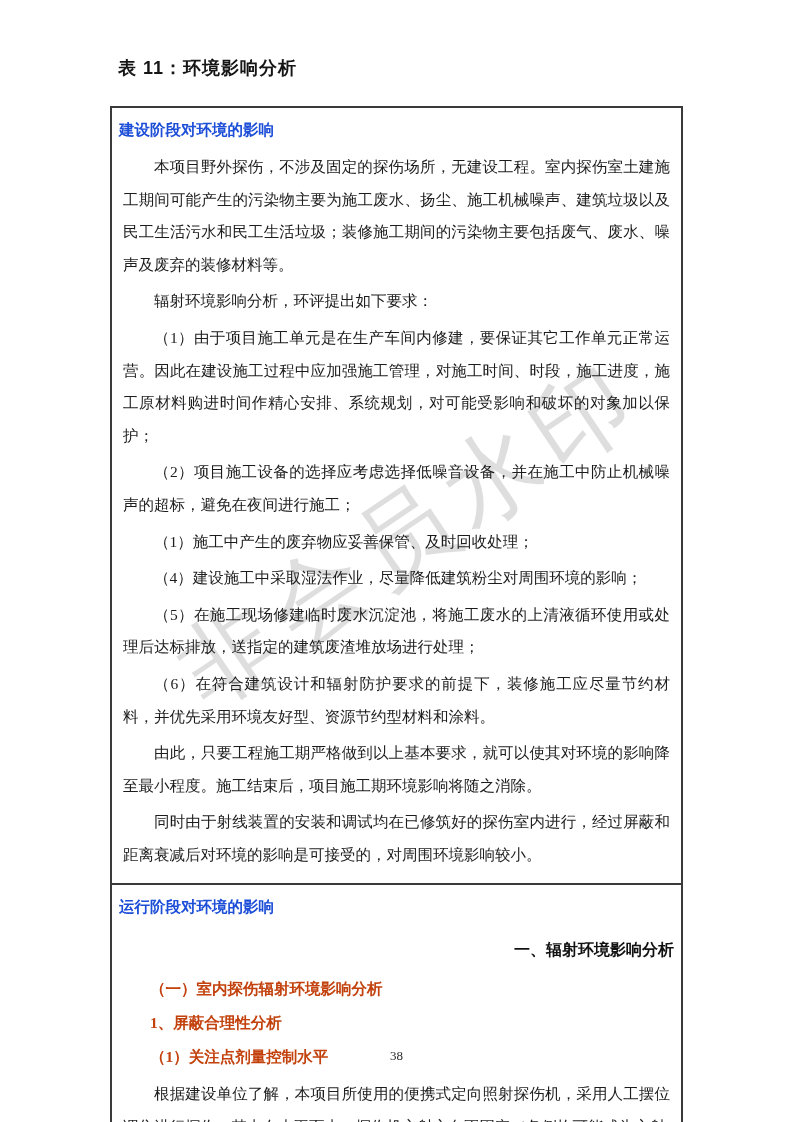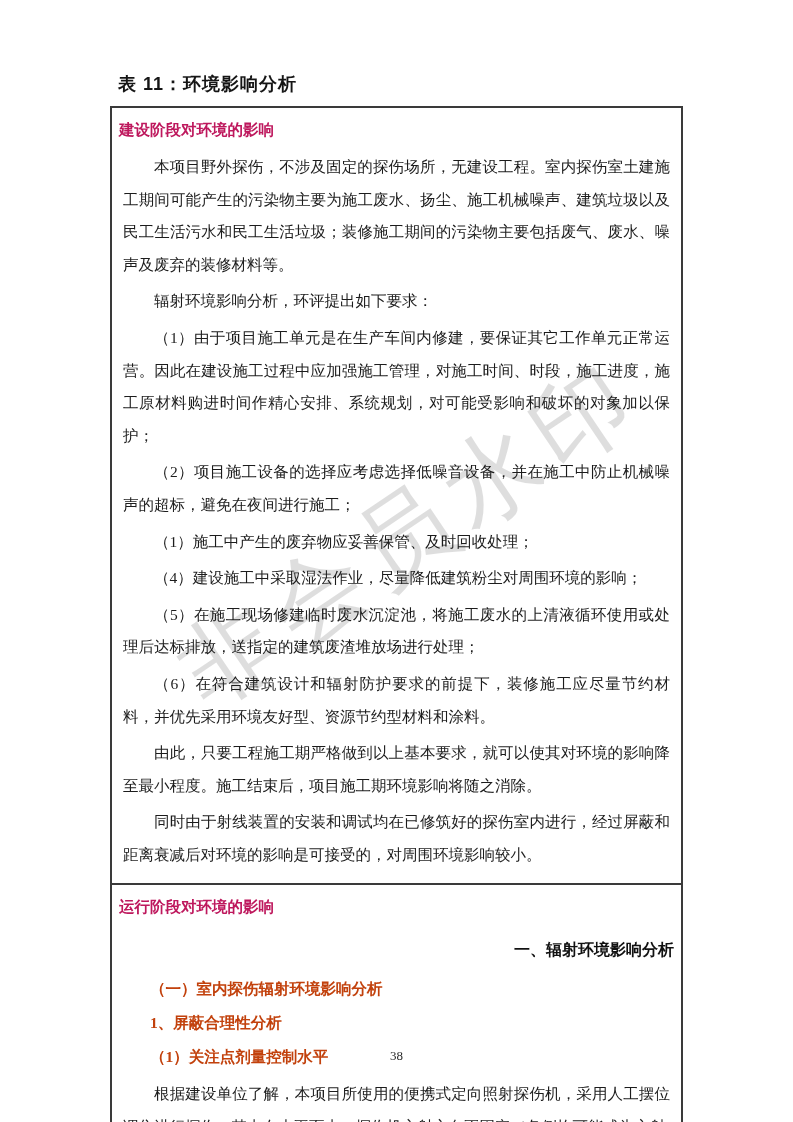--- a/index.html
+++ b/index.html
@@ -33,21 +33,21 @@
     z-index: 0;
     user-select: none;
   }
   .content {
     position: relative;
     z-index: 1;
   }
   .doc-title {
     position: absolute;
     left: 118px;
-    top: 72px;
+    top: 56px;
     font-size: 18px;
     font-weight: bold;
     font-family: "Liberation Sans", "DejaVu Sans", sans-serif;
     letter-spacing: 1px;
     color: #151515;
     text-align: center;
   }
   .impact-table {
     position: absolute;
     left: 110px;
@@ -61,21 +61,21 @@
     padding: 5px 7px 8px 7px;
   }
   .cell-construction {
     border-bottom: 2px solid #3a3a3a;
   }
   .cell-header {
     font-family: Liberation Sans, sans-serif;
     font-weight: bold;
     font-size: 15.5px;
     line-height: 34px;
-    color: #be185d;
+    color: #1d4ed8;
   }
   .body-par {
     margin: 4px;
     font-size: 15.5px;
     line-height: 32.6px;
     text-align: justify;
     text-indent: 2em;
     color: #1c1c1c;
   }
   .heading-major {

